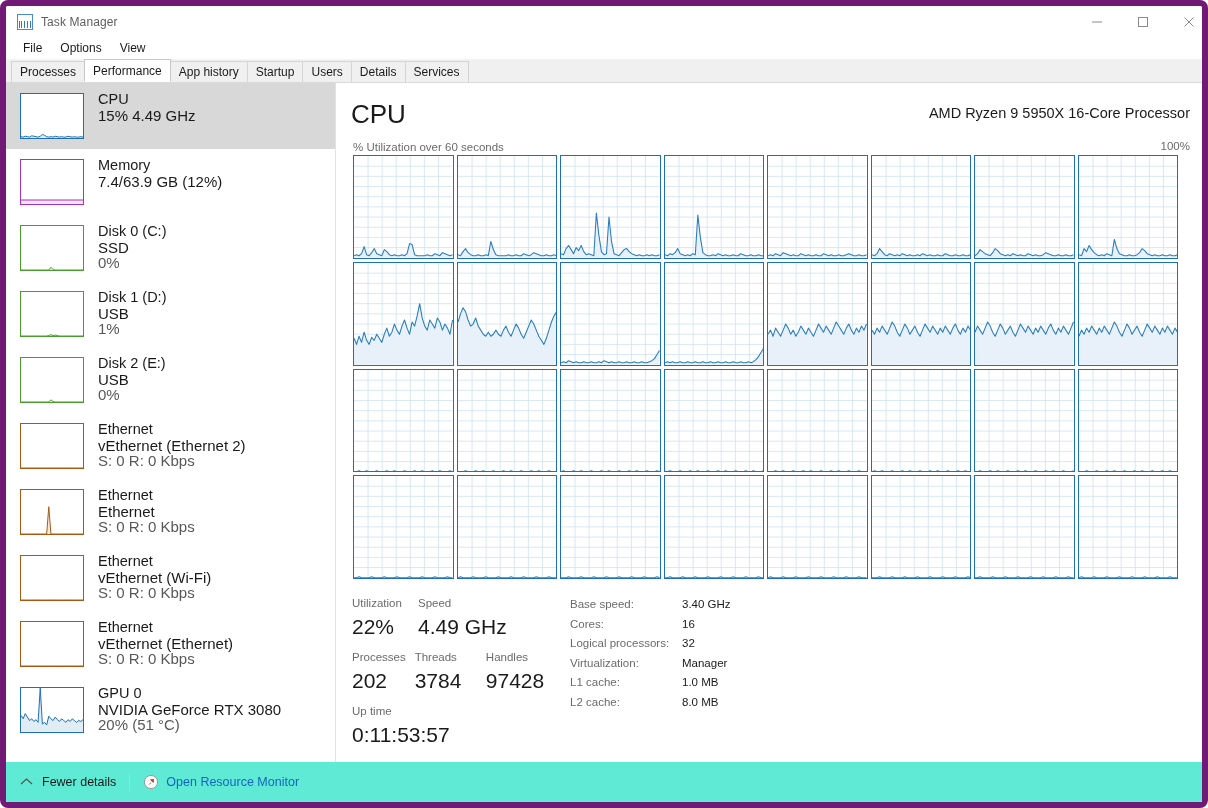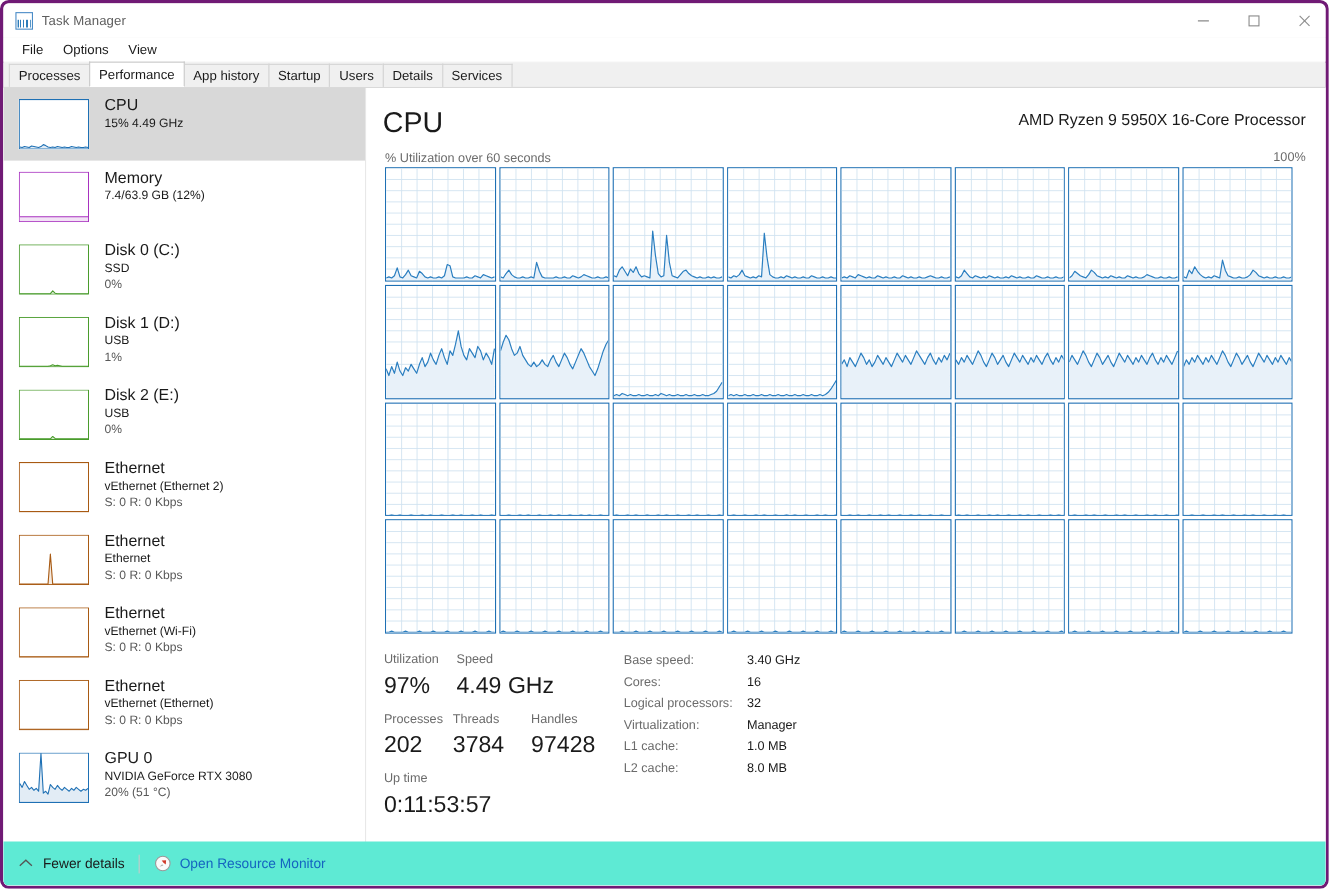--- a/index.html
+++ b/index.html
@@ -8,21 +8,21 @@
     margin: 0; padding: 0;
     width: 1208px; height: 808px;
     background: #ffffff;
     font-family: "Liberation Sans", sans-serif;
     overflow: hidden;
   }
   #app {
     position: relative;
     width: 1208px; height: 808px;
     background: #f3f3f3;
-    border: 3px solid #701a75;
+    border: 6px solid #701a75;
     border-radius: 8px;
     overflow: hidden;
   }
 
   
   .titlebar {
     position: absolute; top: 0; left: 0;
     width: 1206px; height: 31px;
     background: #ffffff;
     display: flex; align-items: center;
@@ -135,21 +135,21 @@
     position: relative;
     overflow: hidden;
   }
   .thumb svg { display: block; width: 100%; height: 100%; }
   .side-text { padding-top: 1px; min-width: 0; }
   .side-title {
     font-size: 14.5px; color: #1a1a1a;
     line-height: 18px; white-space: nowrap;
   }
   .side-sub {
-    font-size: 11px; color: #1a1a1a;
+    font-size: 15px; color: #1a1a1a;
     line-height: 15px; white-space: nowrap;
   }
   .side-sub.dim { color: #585858; }
 
   
   .footer {
     position: absolute; bottom: 0; left: 0;
     width: 1206px; height: 40px;
     background: #5eead4;
     display: flex; align-items: center;
@@ -1152,21 +1152,21 @@
               <polyline points="0.00,104.00 2.56,102.96 5.13,104.00 7.69,104.00 10.26,104.00 12.82,104.00 15.38,102.96 17.95,104.00 20.51,104.00 23.08,104.00 25.64,104.00 28.21,102.96 30.77,104.00 33.33,104.00 35.90,104.00 38.46,104.00 41.03,102.96 43.59,104.00 46.15,104.00 48.72,104.00 51.28,104.00 53.85,102.96 56.41,104.00 58.97,104.00 61.54,104.00 64.10,104.00 66.67,102.96 69.23,104.00 71.79,104.00 74.36,104.00 76.92,104.00 79.49,102.96 82.05,104.00 84.62,104.00 87.18,104.00 89.74,104.00 92.31,102.96 94.87,104.00 97.44,104.00 100.00,104.00" fill="none" stroke="#2a7ec0" stroke-width="1.1" stroke-linejoin="round"></polyline>
             </svg>
           </div>
         </div>
 
       <div class="stats">
         <div class="stat-left" id="stats-left">
             <div class="srow">
               <div class="scol">
                 <div class="slabel">Utilization</div>
-                <div class="svalue">97%</div>
+                <div class="svalue">22%</div>
               </div>
               <div class="scol">
                 <div class="slabel">Speed</div>
                 <div class="svalue">4.49 GHz</div>
               </div>
             </div>
             <div class="gap"></div>
             <div class="srow">
               <div class="scol">
                 <div class="slabel">Processes</div>

